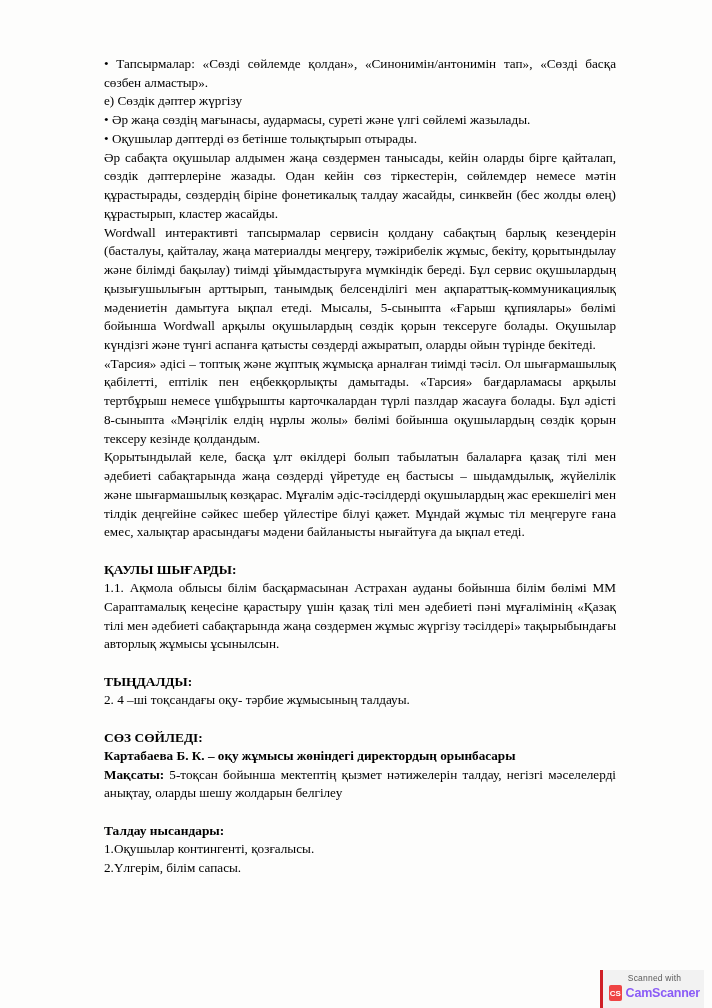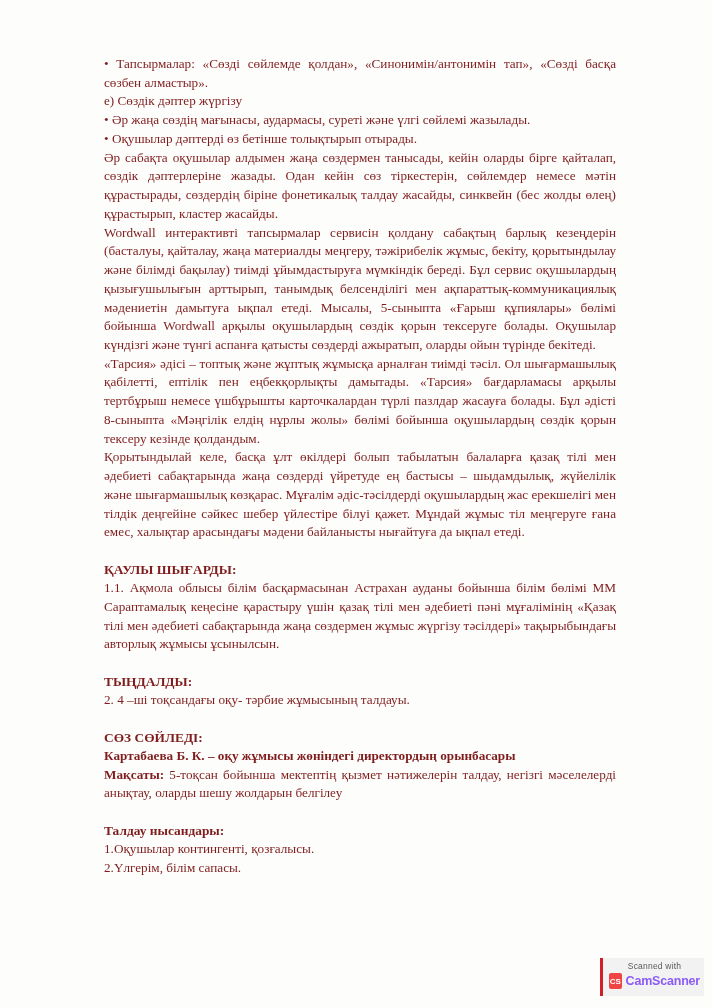--- a/index.html
+++ b/index.html
@@ -28,21 +28,21 @@
     left: 104px;
     top: 55px;
     width: 512px;
   }
   p {
     margin: 0;
     font-size: 13.2px;
     line-height: 1.42;
     text-align: justify;
     text-justify: inter-word;
-    color: #7f1d1d;
+    color: #000000;
   }
   p.bullet {
     text-indent: 0;
   }
   p.just {
     text-align: justify;
   }
   p.indent {
     text-indent: 0;
   }
@@ -50,21 +50,21 @@
     font-weight: bold;
   }
   .heading {
     font-weight: bold;
     font-size: 13.4px;
     margin-top: 18px;
   }
   .scanner {
     position: absolute;
     right: 8px;
-    bottom: 12px;
+    bottom: 0;
     width: 104px;
     height: 38px;
     background: #f2f2f2;
     border-left: 3px solid #cf2027;
     box-sizing: border-box;
     padding: 3px 4px 0 6px;
   }
   .scanner .s1 {
     font-family: "Liberation Sans", sans-serif;
     font-size: 8.5px;

